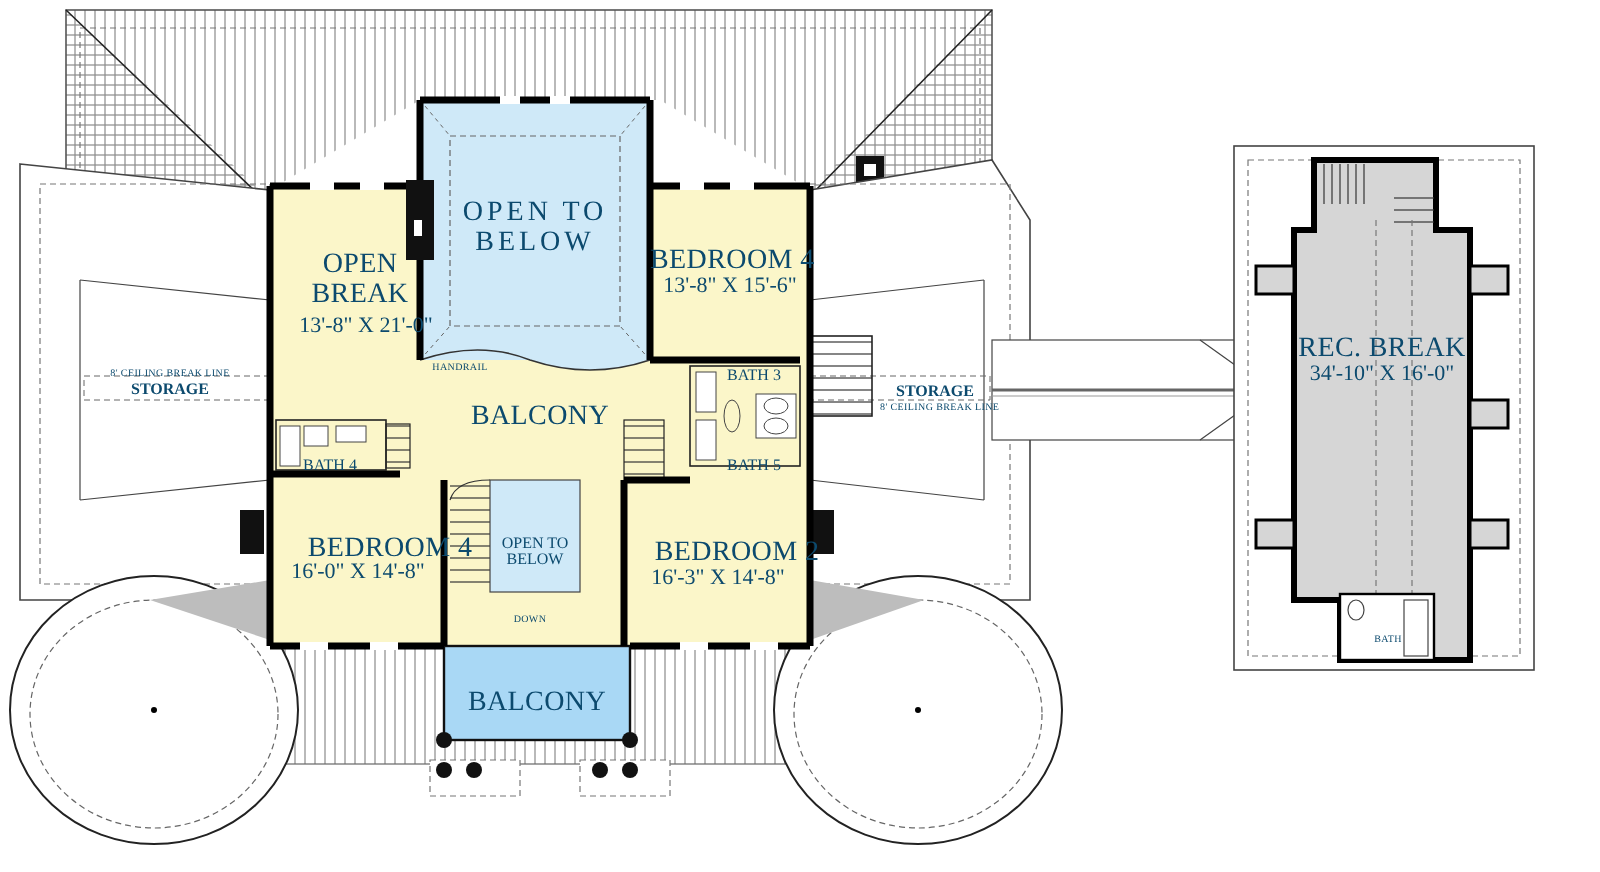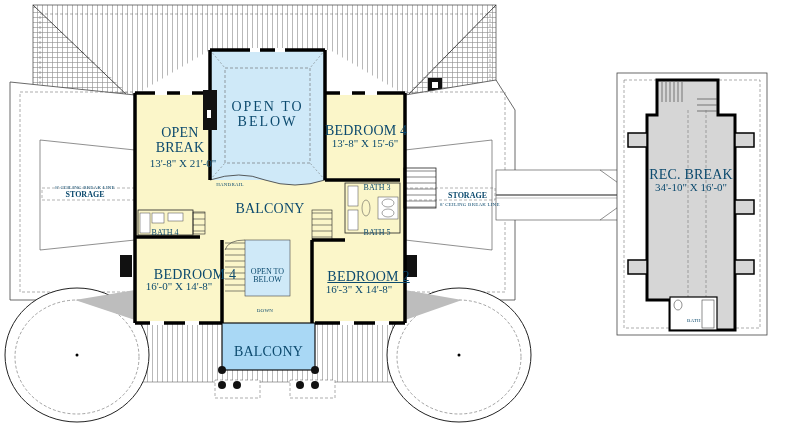--- a/index.html
+++ b/index.html
@@ -206,21 +206,21 @@
 <div class="lbl sm" style="left:150px; top:229px; width:30px;">BATH 4</div>
 
 <div class="lbl big" style="left:153px; top:268px; width:84px;">BEDROOM 4</div>
 <div class="lbl dim" style="left:137px; top:281px; width:84px;">16'-0" X 14'-8"</div>
 
 <div class="lbl sm" style="left:245px; top:268px; width:45px;">
   <div>OPEN TO</div>
   <div>BELOW</div>
 </div>
 
-<div class="lbl big" style="left:314px; top:270px; width:109px;text-decoration:underline;">BEDROOM 2</div>
+<div class="lbl big" style="left:314px; top:270px; width:109px;">BEDROOM 2</div>
 <div class="lbl dim" style="left:314px; top:284px; width:90px;">16'-3" X 14'-8"</div>
 
 <div class="lbl big" style="left:222px; top:345px; width:93px;">BALCONY</div>
 
 <div class="lbl sm" style="left:55px; top:191px; width:60px; font-weight:bold;">STORAGE</div>
 <div class="lbl tiny" style="left:55px; top:185px; width:60px;">8' CEILING BREAK LINE</div>
 <div class="lbl sm" style="left:440px; top:192px; width:55px; font-weight:bold;">STORAGE</div>
 <div class="lbl tiny" style="left:440px; top:202px; width:55px;">8' CEILING BREAK LINE</div>
 
 <div class="lbl big" style="left:647px; top:168px; width:88px;">REC. BREAK</div>

